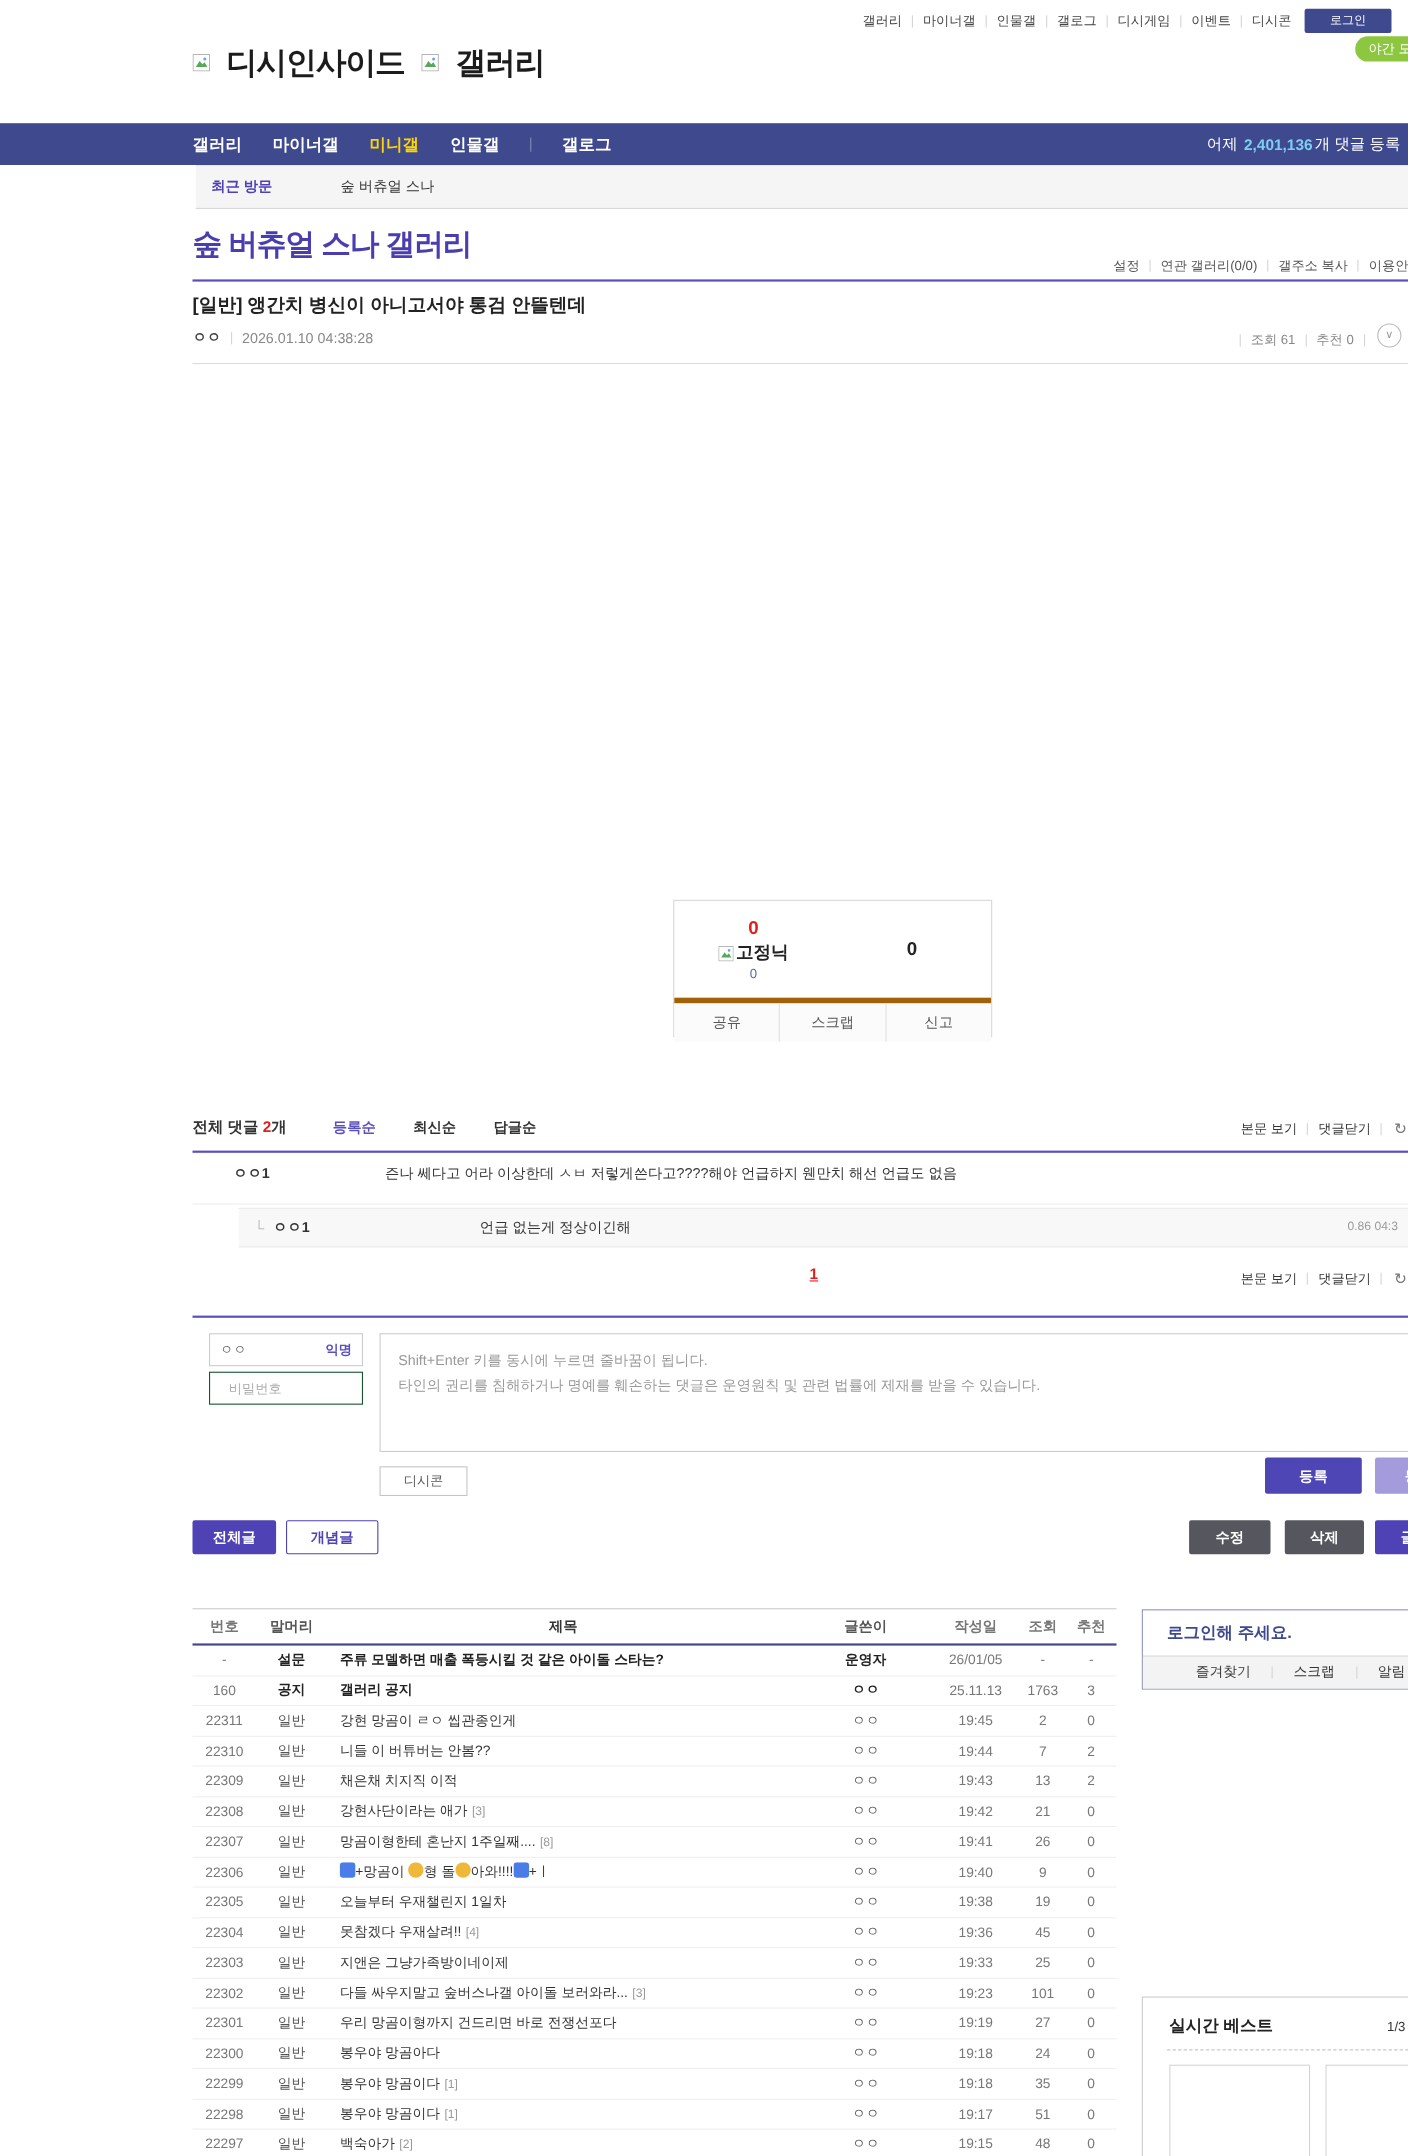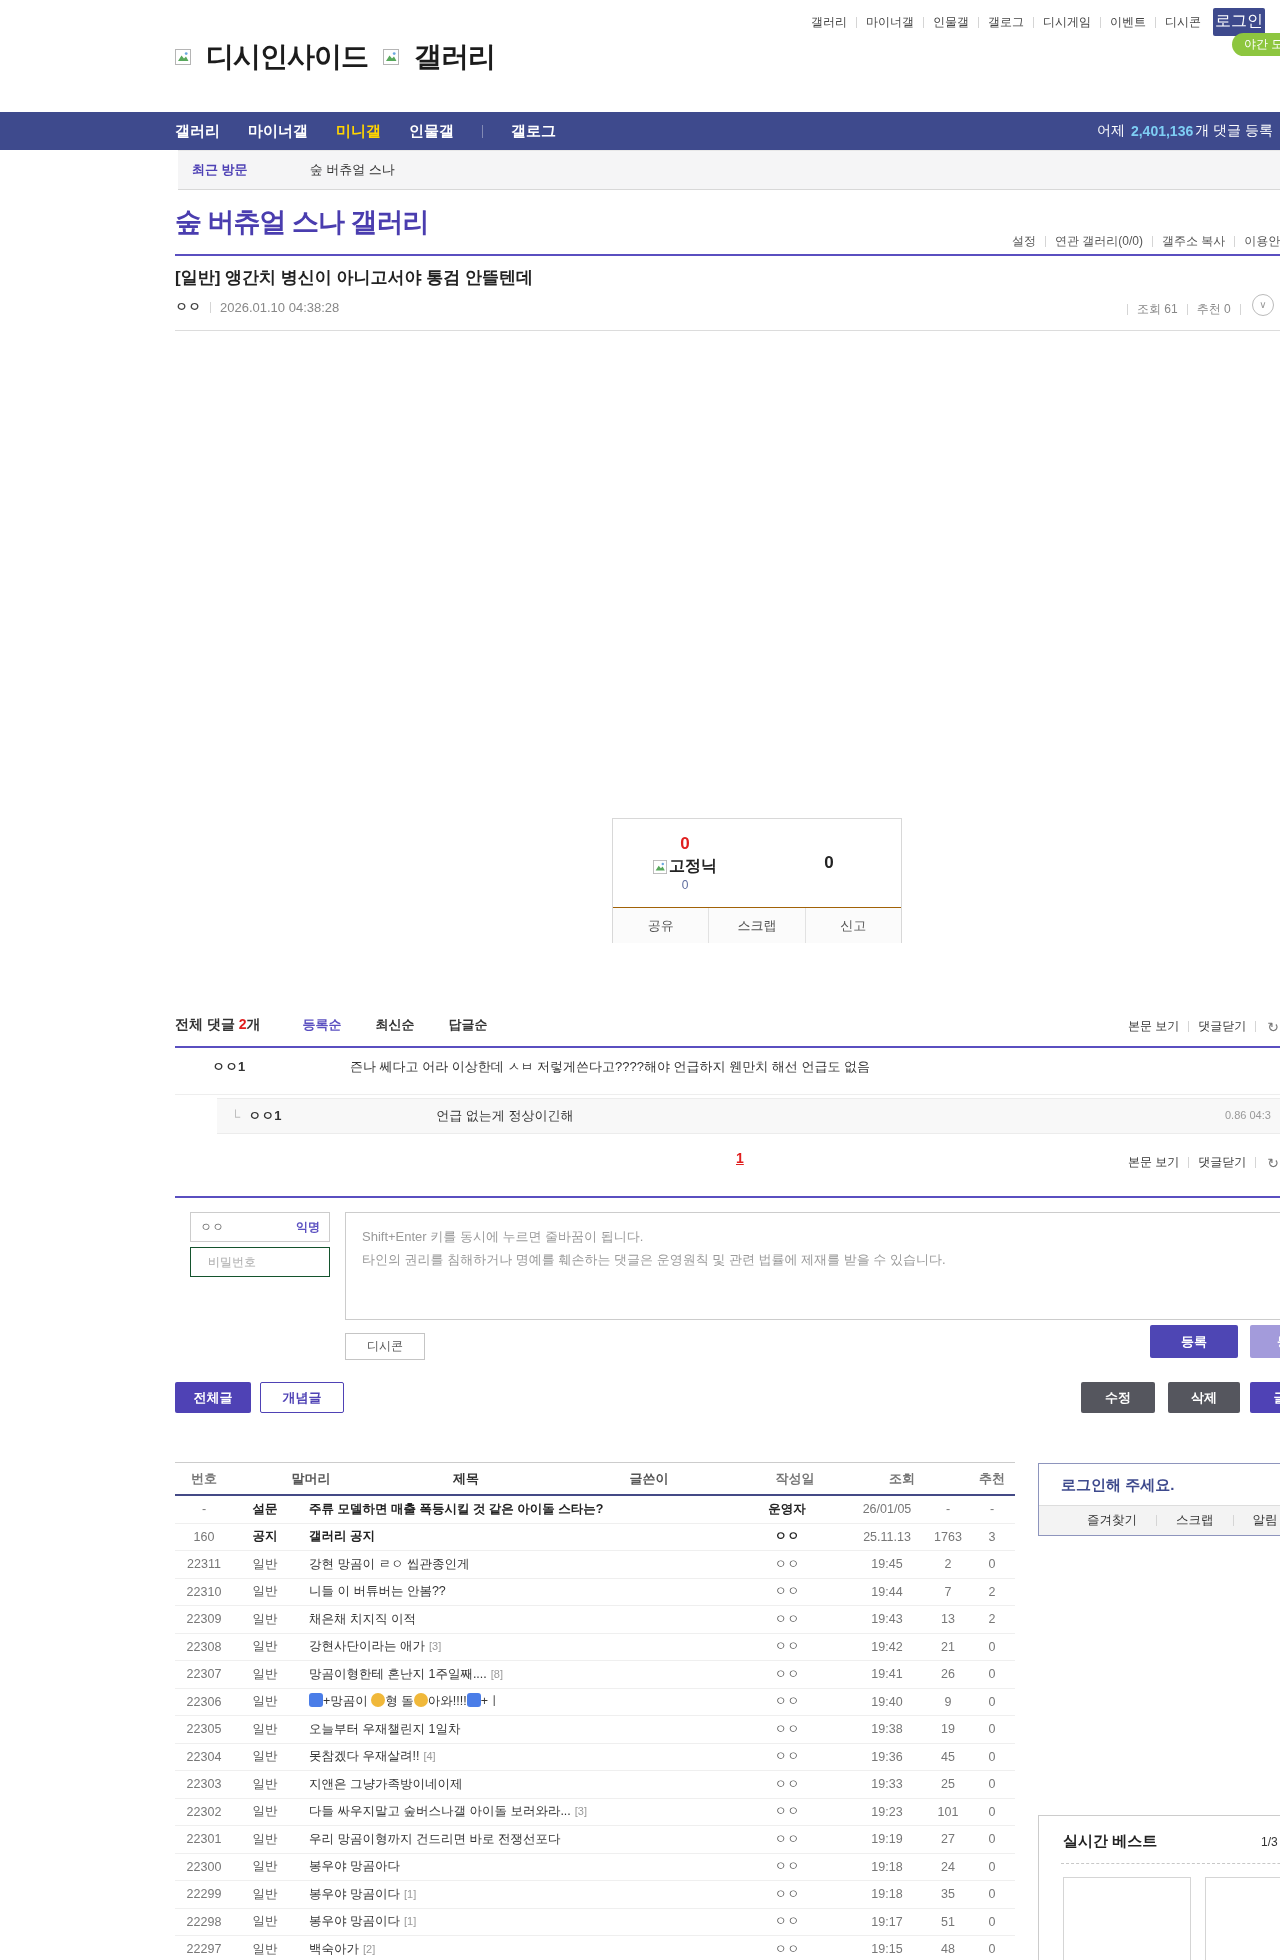--- a/index.html
+++ b/index.html
@@ -4,21 +4,21 @@
 <style>
   html,body{margin:0;padding:0;background:#fff;}
   body{font-family:"Liberation Sans","DejaVu Sans",sans-serif;color:#333;}
   #canvas{position:relative;width:1280px;height:1960px;overflow:hidden;background:#fff;}
   .abs{position:absolute;}
   .nowrap{white-space:nowrap;}
   .sep{display:inline-block;width:1px;height:11px;background:#d5d5d5;margin:0 9px;vertical-align:-1px;}
   
   .utilbar{top:8px;right:15px;display:flex;align-items:center;font-size:12px;color:#444;}
   .utilbar a{color:#444;text-decoration:none;cursor:pointer;}
-  .loginbtn{margin-left:12px;background:#3e4a8d;color:#fff;font-size:16px;padding:3px 2px 4px;border-radius:2px;cursor:pointer;}
+  .loginbtn{margin-left:12px;background:#3e4a8d;color:#fff;font-size:11px;padding:3px 23px 4px;border-radius:2px;cursor:pointer;}
   .nightpill{left:1232px;top:33px;width:76px;height:23px;border-radius:12px;background:#8dc63f;color:#fff;font-size:12px;line-height:23px;padding-left:12px;box-sizing:border-box;}
   
   .logo{left:175px;top:38px;display:flex;align-items:center;gap:15px;}
   .logo .t1,.logo .t2{font-size:28px;font-weight:bold;color:#1c1c1c;letter-spacing:-1px;}
   .bimg{display:inline-block;line-height:0;}
   
   .searchwrap{left:578px;top:36px;display:flex;}
   .searchinput{width:315px;height:40px;border:2px solid #3e4a8d;border-right:none;box-sizing:border-box;font-size:13px;color:#333;padding:0 12px;outline:none;}
   .searchinput::placeholder{color:#999;}
   .searchbtn{width:44px;height:40px;background:#3e4a8d;border:none;cursor:pointer;position:relative;}
@@ -52,21 +52,21 @@
   .pbody{left:175px;top:366px;font-size:15px;color:#222;line-height:1.6;}
   
   .votebox{left:612px;top:818px;width:290px;height:125px;border:1px solid #d8d8d8;box-sizing:border-box;}
   .votetop{display:flex;height:88px;}
   .votecell{width:50%;display:flex;flex-direction:column;align-items:center;justify-content:center;}
   .upnum{color:#e01e1e;font-size:17px;font-weight:bold;cursor:pointer;}
   .fixedrow{display:flex;align-items:center;gap:2px;margin:2px 0 1px;}
   .fixedrow .flabel{font-size:16px;font-weight:bold;color:#222;}
   .fixedcnt{font-size:12px;color:#5d6b9e;}
   .downnum{color:#222;font-size:17px;font-weight:bold;cursor:pointer;}
-  .votebottom{display:flex;height:35px;border-top:1px solid #a16207;background:#fbfbfb;}
+  .votebottom{display:flex;height:35px;border-top:5px solid #a16207;background:#fbfbfb;}
   .votebottom div{flex:1;display:flex;align-items:center;justify-content:center;font-size:13px;color:#555;cursor:pointer;}
   .votebottom div + div{border-left:1px solid #e2e2e2;}
   
   .chead{left:175px;top:1016px;display:flex;align-items:center;}
   .chead .total{font-size:14px;font-weight:bold;color:#333;}
   .chead .cnt{color:#e01e1e;}
   .ctabs{display:flex;gap:34px;margin-left:42px;font-size:13px;font-weight:bold;color:#333;}
   .ctabs span{cursor:pointer;}
   .ctabs .on{color:#5a4fc0;}
   .cview{display:flex;align-items:center;font-size:12px;color:#333;}
@@ -93,21 +93,21 @@
   .submitbtn{left:1150px;top:1325px;width:88px;height:33px;background:#4e46b4;color:#fff;}
   .submitbtn2{left:1250px;top:1325px;width:80px;height:33px;background:#a39bdb;color:#fff;}
   
   .allbtn{left:175px;top:1382px;width:76px;height:31px;background:#4f42b5;color:#fff;}
   .bestbtn{left:260px;top:1382px;width:84px;height:31px;background:#fff;border:1px solid #4f42b5;color:#4f42b5;}
   .editbtn{left:1081px;top:1382px;width:74px;height:31px;background:#55565e;color:#fff;}
   .delbtn{left:1168px;top:1382px;width:72px;height:31px;background:#55565e;color:#fff;}
   .writebtn{left:1250px;top:1382px;width:86px;height:31px;background:#4f42b5;color:#fff;}
   
   .board{left:175px;top:1462px;width:840px;}
-  .bhead{display:flex;align-items:center;height:34px;border-top:1px solid #ccc;border-bottom:2px solid #444a86;font-size:13px;font-weight:bold;color:#333;box-sizing:border-box;gap:46px;}
+  .bhead{display:flex;align-items:center;height:34px;border-top:1px solid #ccc;border-bottom:2px solid #444a86;font-size:13px;font-weight:bold;color:#333;box-sizing:border-box;}
   .brow{display:flex;align-items:center;height:27.5px;border-bottom:1px solid #efefef;font-size:12.5px;box-sizing:border-box;}
   .c-no{width:58px;text-align:center;color:#777;flex:none;}
   .c-head{width:64px;text-align:center;color:#555;flex:none;}
   .c-title{flex:1;padding-left:12px;color:#333;overflow:hidden;white-space:nowrap;text-overflow:ellipsis;cursor:pointer;}
   .c-author{width:120px;text-align:center;color:#555;flex:none;cursor:pointer;}
   .c-date{width:80px;text-align:center;color:#777;flex:none;}
   .c-views{width:42px;text-align:center;color:#777;flex:none;}
   .c-rec{width:46px;text-align:center;color:#777;flex:none;}
   .bhead .c-title{text-align:center;padding-left:0;cursor:default;}
   .brow.notice .c-title,.brow.notice .c-author,.brow.notice .c-head{font-weight:bold;color:#222;}

